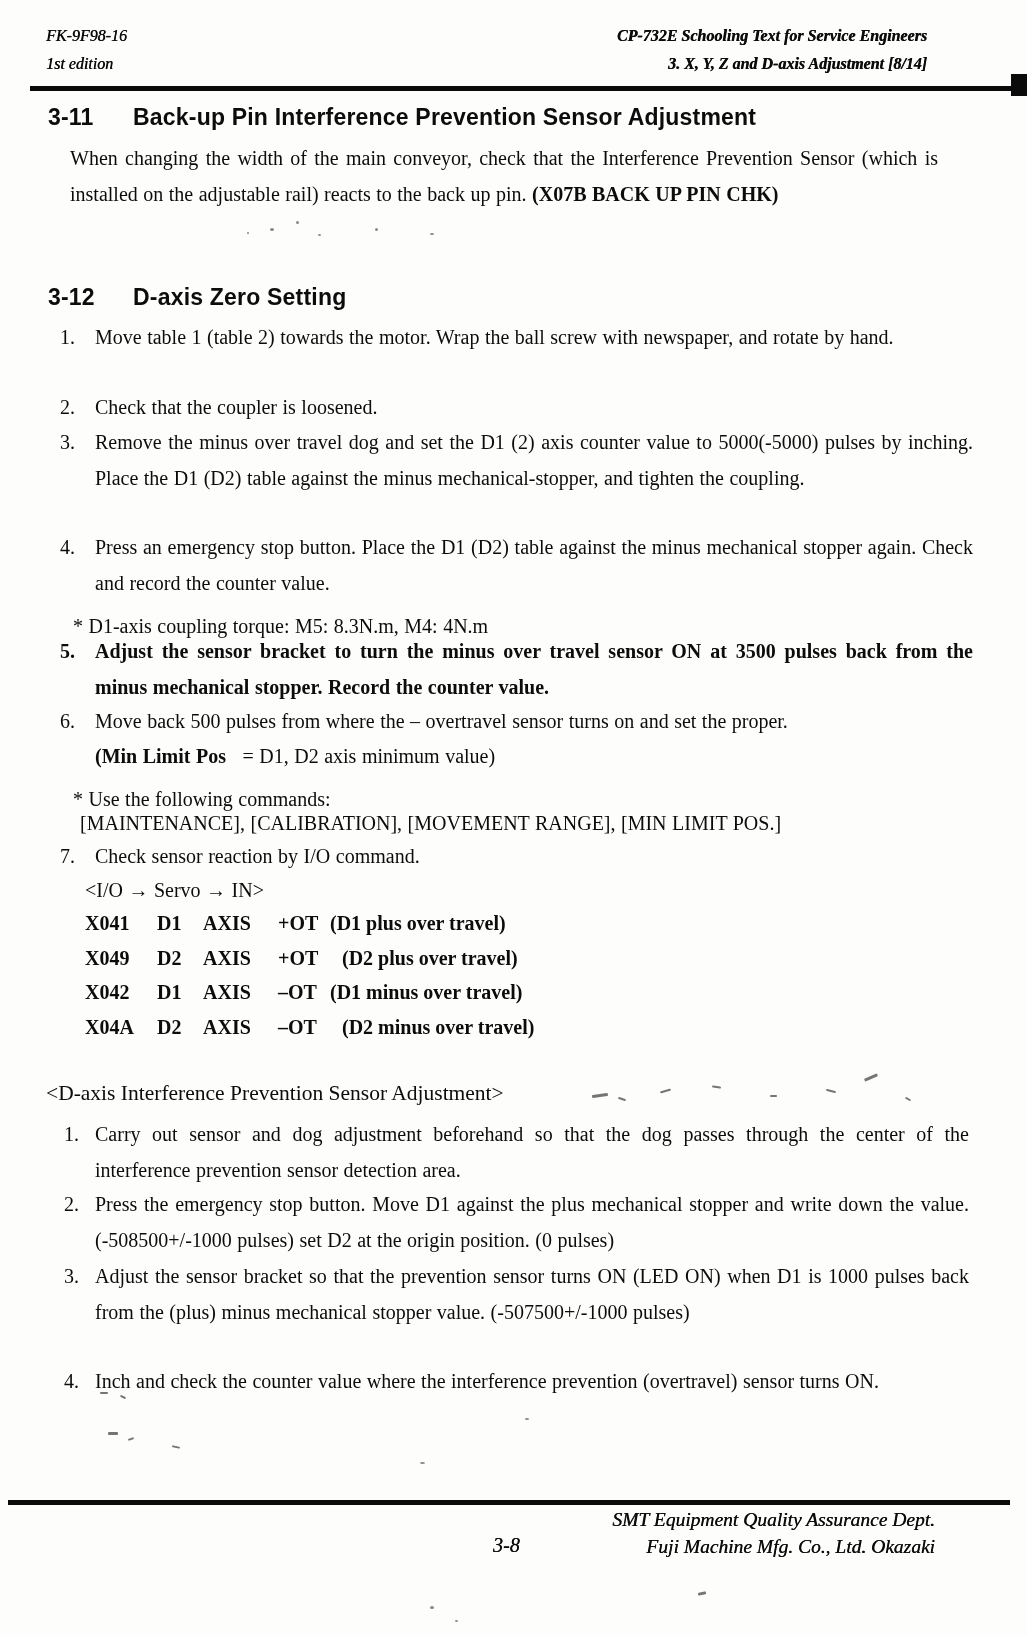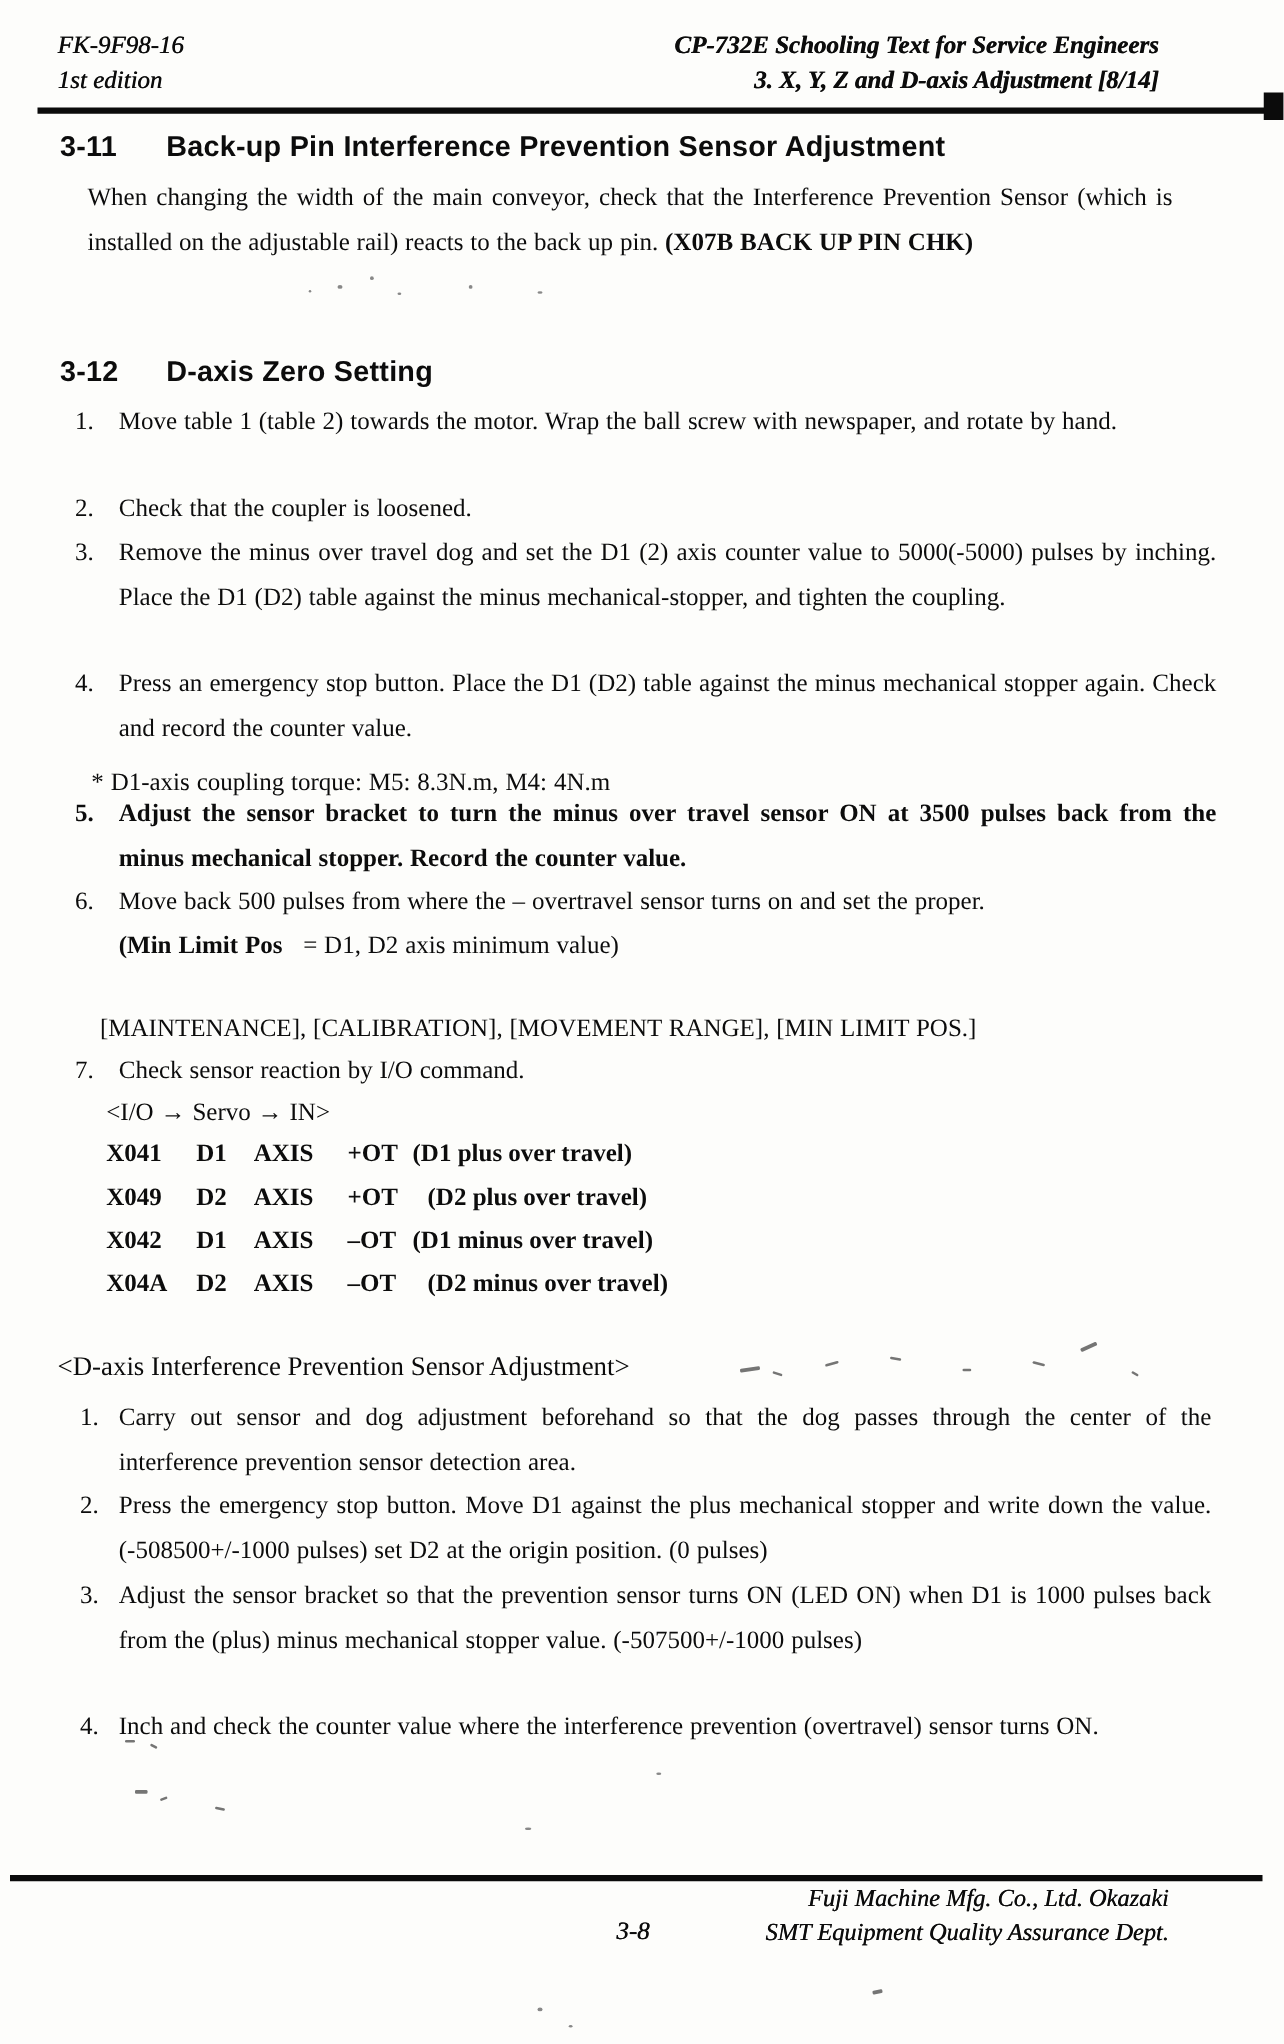--- a/index.html
+++ b/index.html
@@ -7,21 +7,21 @@
     position: relative;
     width: 1027px;
     height: 1635px;
     background: #fdfdfb;
     overflow: hidden;
     font-family: "Liberation Serif", serif;
     color: #0c0c0c;
   }
 
   
-  .hdr-block { position: absolute; top: 22px; font-style: italic; font-size: 20px;
+  .hdr-block { position: absolute; top: 22px; font-style: italic; font-size: 16px;
                line-height: 28px; text-shadow: 0.4px 0 0 currentColor; }
   .hdr-left  { left: 46px; }
   .hdr-right { right: 100px; text-align: right; font-weight: bold; }
 
   .rule-top  { position: absolute; top: 86px; left: 30px; width: 982px; height: 5px; background: #0b0b0b; }
   .rule-top-blob { position: absolute; top: 74px; right: 0; width: 16px; height: 22px; background: #0b0b0b; }
 
   
   .sec-head { position: absolute; left: 48px; font-family: "Liberation Sans", sans-serif;
               font-weight: 700; font-size: 23px; letter-spacing: 0.2px; }
@@ -104,20 +104,21 @@
   <div class="note" style="top:599px;">* D1-axis coupling torque: M5: 8.3N.m, M4: 4N.m</div>
   <div class="step" style="top:634px;font-weight:bold;">
     <span class="num">5.</span><span>Adjust the sensor bracket to turn the minus over travel sensor ON at 3500 pulses back from the minus mechanical stopper. Record the counter value.</span>
   </div>
   <div class="step" style="top:704px;">
     <span class="num">6.</span><span>Move back 500 pulses from where the – overtravel sensor turns on and set the proper.</span>
   </div>
   <div class="plainline" style="left:95px; top:739px;">
     <b>(Min Limit Pos</b><span>&nbsp;&nbsp;&nbsp;= D1, D2 axis minimum value)</span>
   </div>
+  <div class="note" style="top:772px;">* Use the following commands:</div>
   <div class="plainline" style="left:80px; top:806px;">[MAINTENANCE], [CALIBRATION], [MOVEMENT RANGE], [MIN LIMIT POS.]</div>
   <div class="step" style="top:839px;">
     <span class="num">7.</span><span>Check sensor reaction by I/O command.</span>
   </div>
   <div class="plainline" style="left:85px; top:873px;">&lt;I/O → Servo → IN&gt;</div>
 
   <div class="io-table">
     <div class="io-row">
       <span class="io-code">X041</span>
       <span class="io-axis">D1</span>
@@ -159,22 +160,22 @@
   <div class="bstep" style="top:1259px;">
     <span class="num">3.</span><span>Adjust the sensor bracket so that the prevention sensor turns ON (LED ON) when D1 is 1000 pulses back from the (plus) minus mechanical stopper value. (-507500+/-1000 pulses)</span>
   </div>
   <div class="bstep" style="top:1364px;">
     <span class="num">4.</span><span>Inch and check the counter value where the interference prevention (overtravel) sensor turns ON.</span>
   </div>
 
   <div class="rule-bottom"></div>
   <div class="footer-page">3-8</div>
   <div class="footer-org">
+    <div>SMT Equipment Quality Assurance Dept.</div>
     <div>Fuji Machine Mfg. Co., Ltd. Okazaki</div>
-    <div>SMT Equipment Quality Assurance Dept.</div>
   </div>
 
   <div class="speck" style="left:270px; top:228px; width:4px; height:3px;"></div>
   <div class="speck" style="left:296px; top:221px; width:3px; height:3px;"></div>
   <div class="speck" style="left:318px; top:234px; width:3px; height:2px;"></div>
   <div class="speck" style="left:375px; top:228px; width:3px; height:3px;"></div>
   <div class="speck" style="left:430px; top:233px; width:4px; height:2px;"></div>
   <div class="speck" style="left:247px; top:232px; width:2px; height:2px;"></div>
 
   <div class="stroke" style="left:592px; top:1094px; width:16px; height:3px; transform:rotate(-8deg);"></div>

